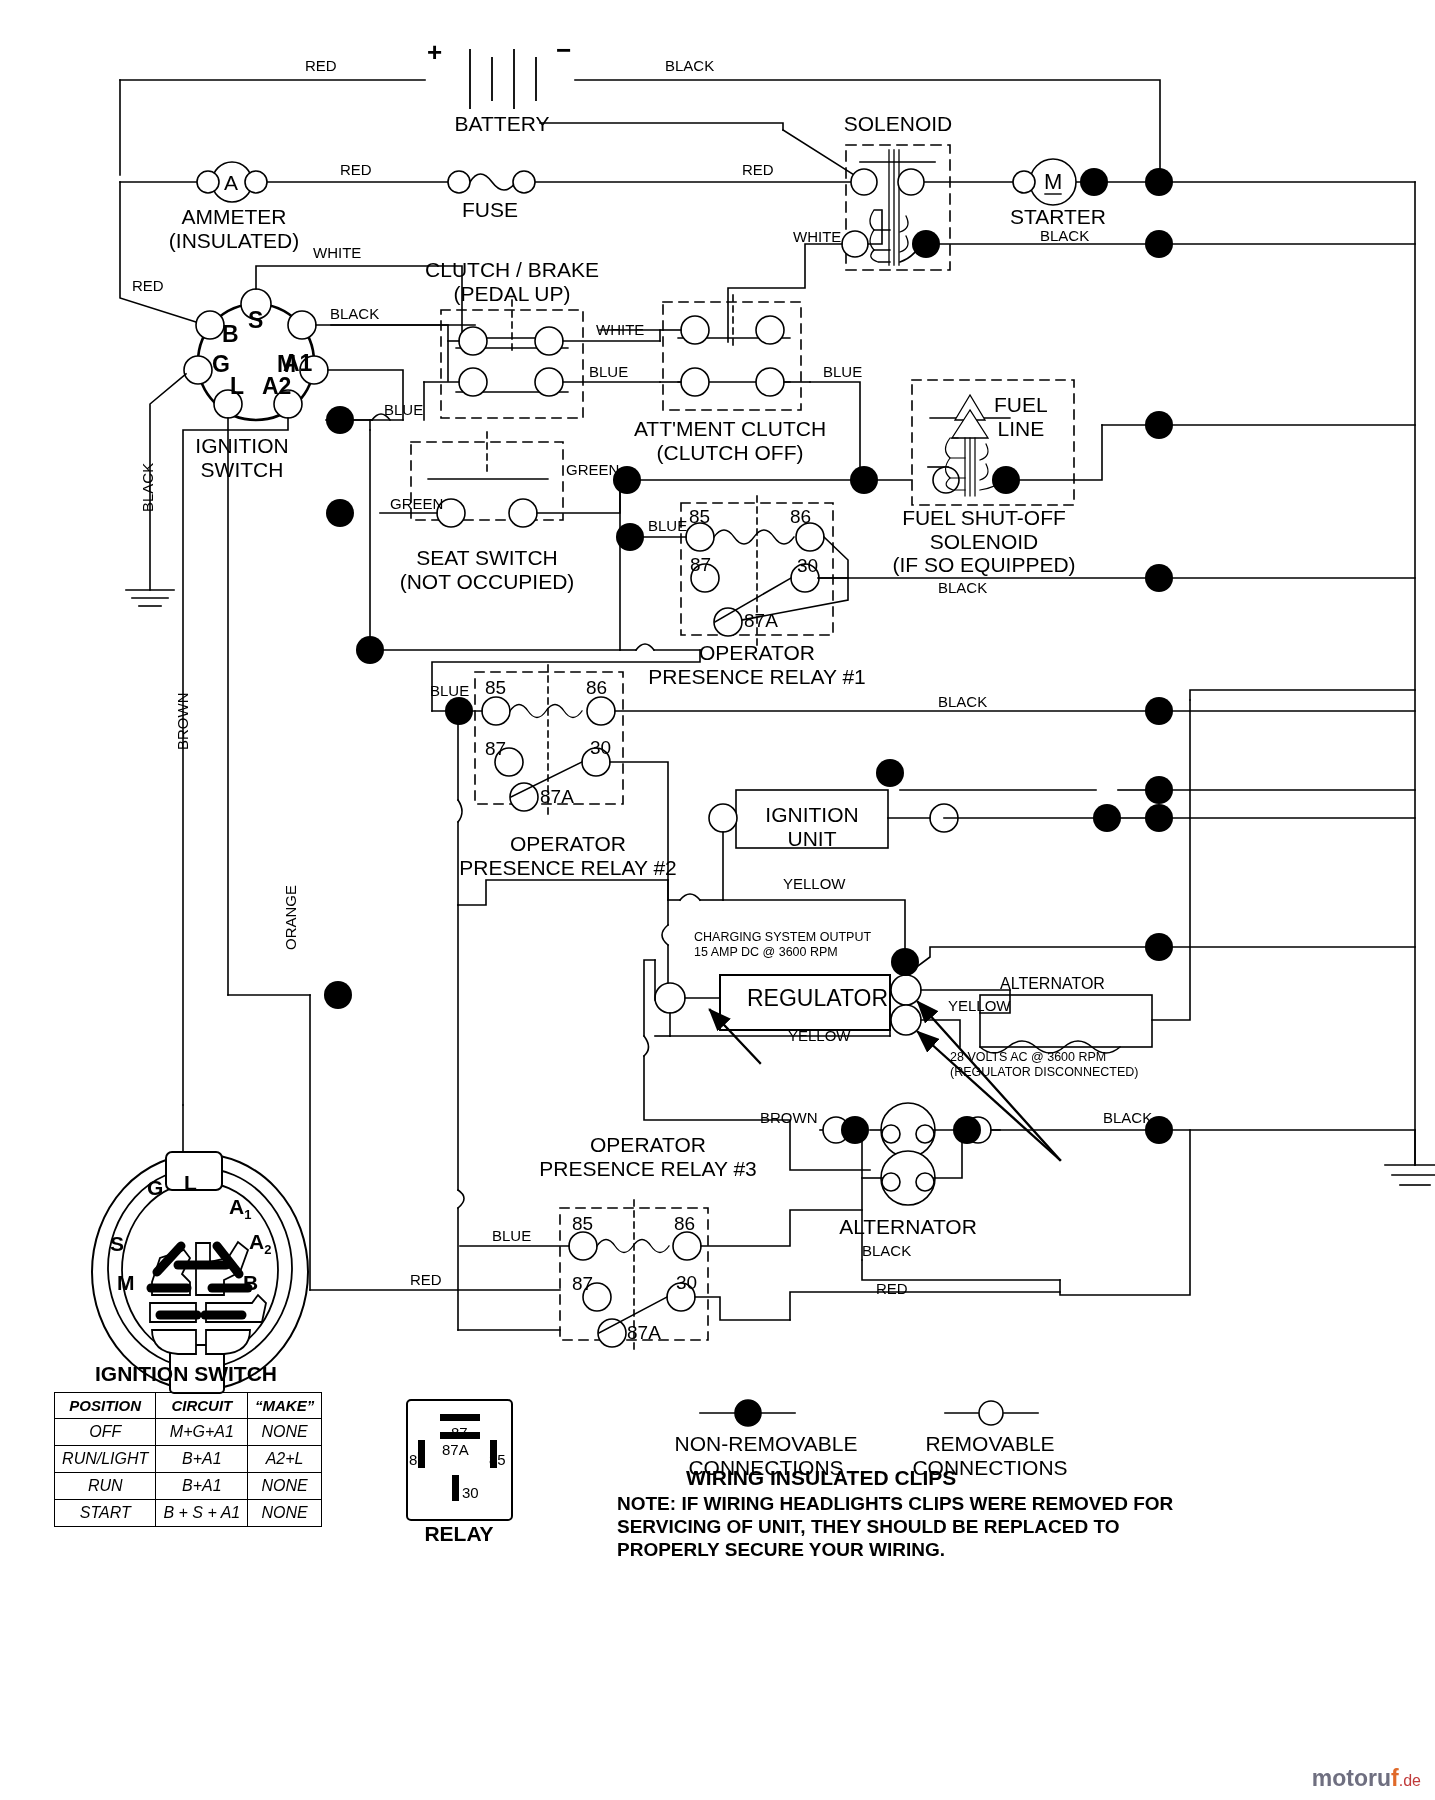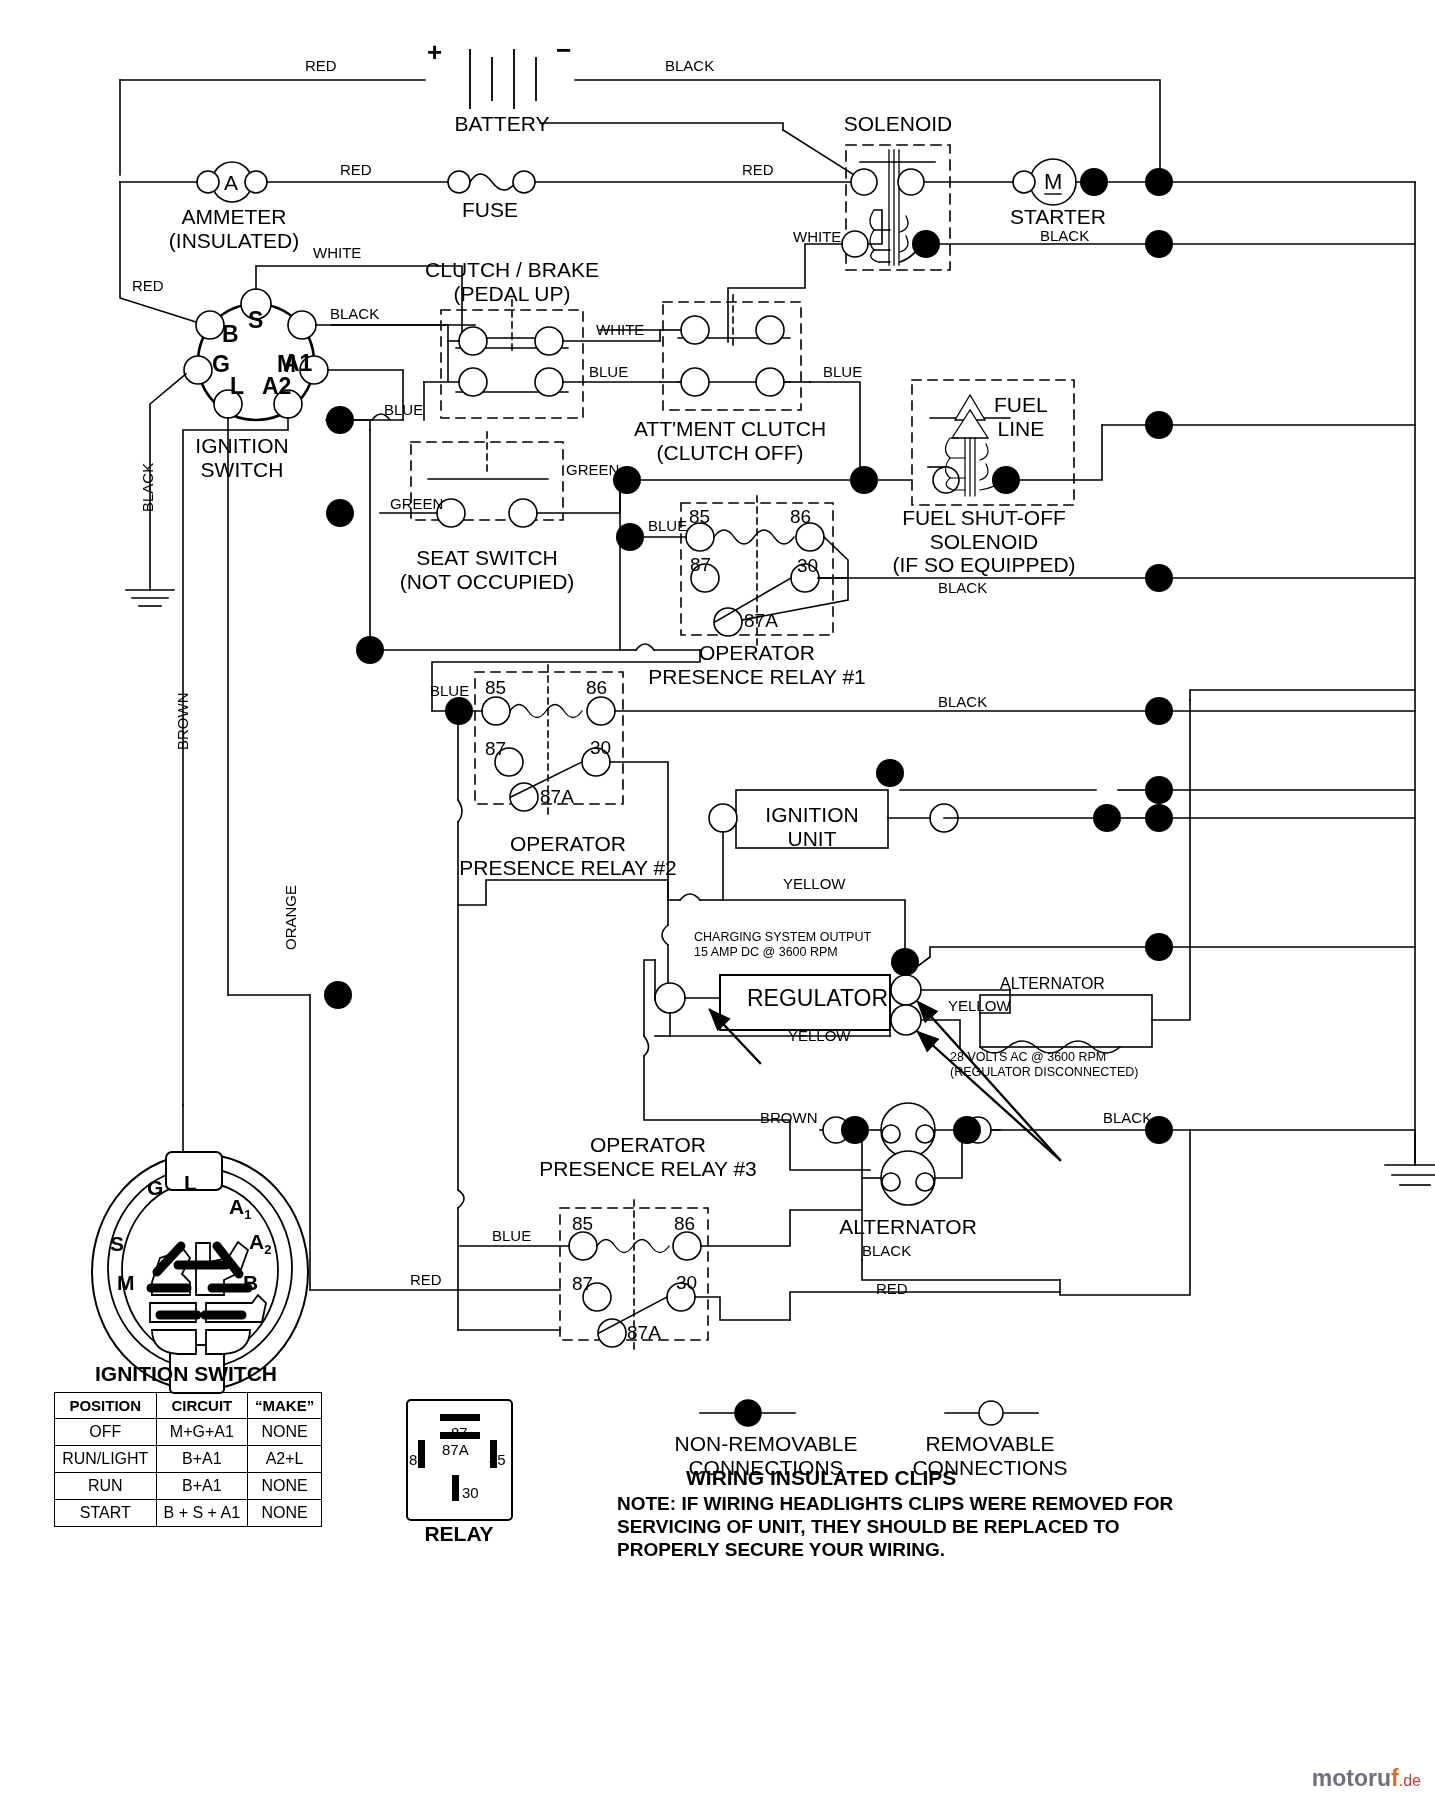--- a/index.html
+++ b/index.html
@@ -6,21 +6,21 @@
   body{font-family:"Liberation Sans", sans-serif;}
   #page{position:relative;width:1435px;height:1800px;background:#fff;overflow:hidden;}
   #svgroot{position:absolute;left:0;top:0;width:1435px;height:1800px;}
   .lbl{position:absolute;font-family:"Liberation Sans",sans-serif;color:#000;white-space:pre;line-height:1.12;}
   .wire-lbl{font-size:15px;}
   .comp-lbl{font-size:21px;text-align:center;}
   .term{font-size:19px;}
   .term-big{font-size:23px;font-weight:bold;}
   .tiny{font-size:12.5px;}
   .ctr{transform:translateX(-50%);text-align:center;}
-  table.igntable{position:absolute;border-collapse:collapse;font-size:16px;}
+  table.igntable{position:absolute;border-collapse:collapse;font-size:16px;font-style:italic;}
   table.igntable td,table.igntable th{border:1px solid #000;padding:4px 6px;text-align:center;font-weight:normal;font-family:"Liberation Sans",sans-serif;}
   table.igntable th{font-weight:bold;font-size:15px;}
   .wm{position:absolute;right:14px;bottom:8px;font-size:23px;color:#8b8b9a;font-family:"Liberation Sans",sans-serif;}
   .wm b{color:#6f6f80;font-weight:bold;}
   .wm .de{color:#c03a3a;font-size:16px;}
 </style>
 </head>
 <body>
 
 <div id="page">

